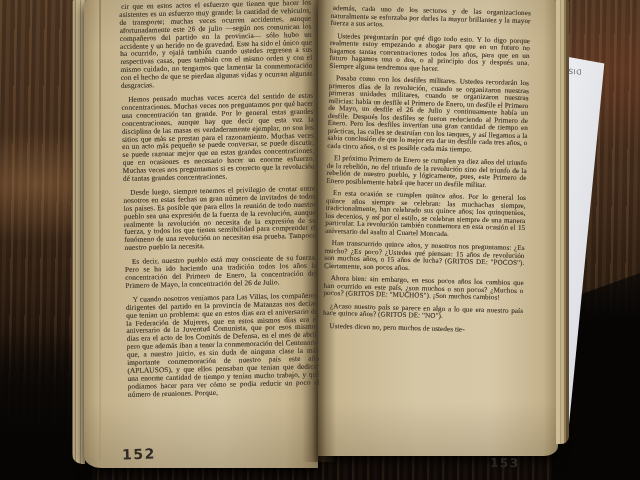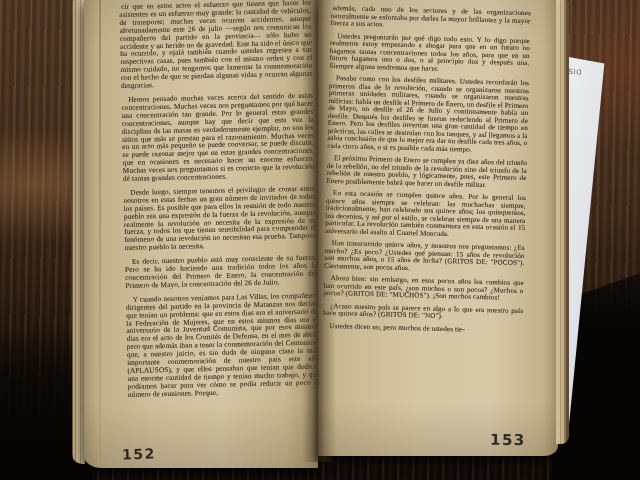--- a/index.html
+++ b/index.html
@@ -70,21 +70,21 @@
     transform:rotate(-1.3deg); transform-origin:top left; }
   .text-left p { margin-bottom:6px; text-indent:7px; }
   .text-right { left:331px; top:5px; width:200px; font-size:7.1px; line-height:7.5px;
     transform:rotate(1.5deg); transform-origin:top left; }
   .text-right p { margin-bottom:5px; text-indent:7px; }
   p.cont { text-indent:2px; }
 
   .pagenum { position:absolute; font-family:"DejaVu Sans", sans-serif; font-weight:bold;
     color:#2e2922; letter-spacing:1.5px; }
   .pagenum-left { left:122px; top:446px; font-size:14px; transform:rotate(-2deg); }
-  .pagenum-right { left:490px; top:431px; font-size:15px; transform:rotate(0.6deg); }
+  .pagenum-right { left:490px; top:456px; font-size:12px; transform:rotate(0.6deg); }
 </style>
 </head>
 <body>
 
 <div class="scene">
   <div class="wood"></div>
   <div class="dark-left"></div>
   <div class="dark-right"></div>
 
   <div class="bookmark">

